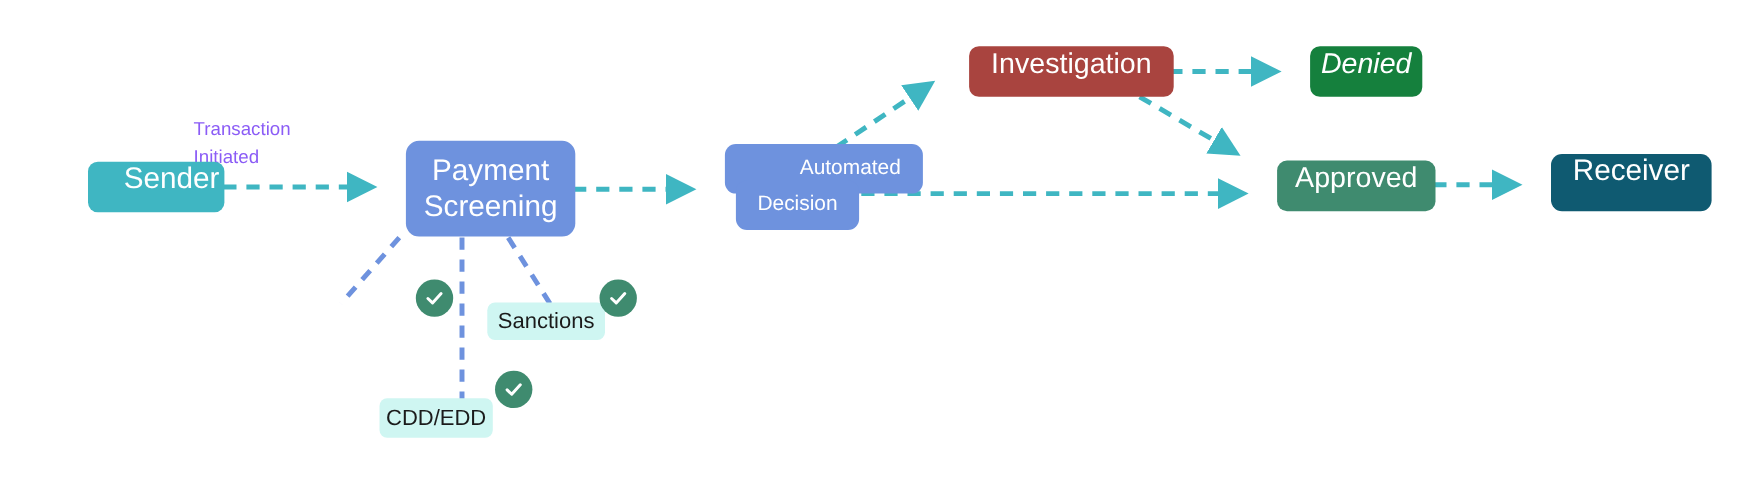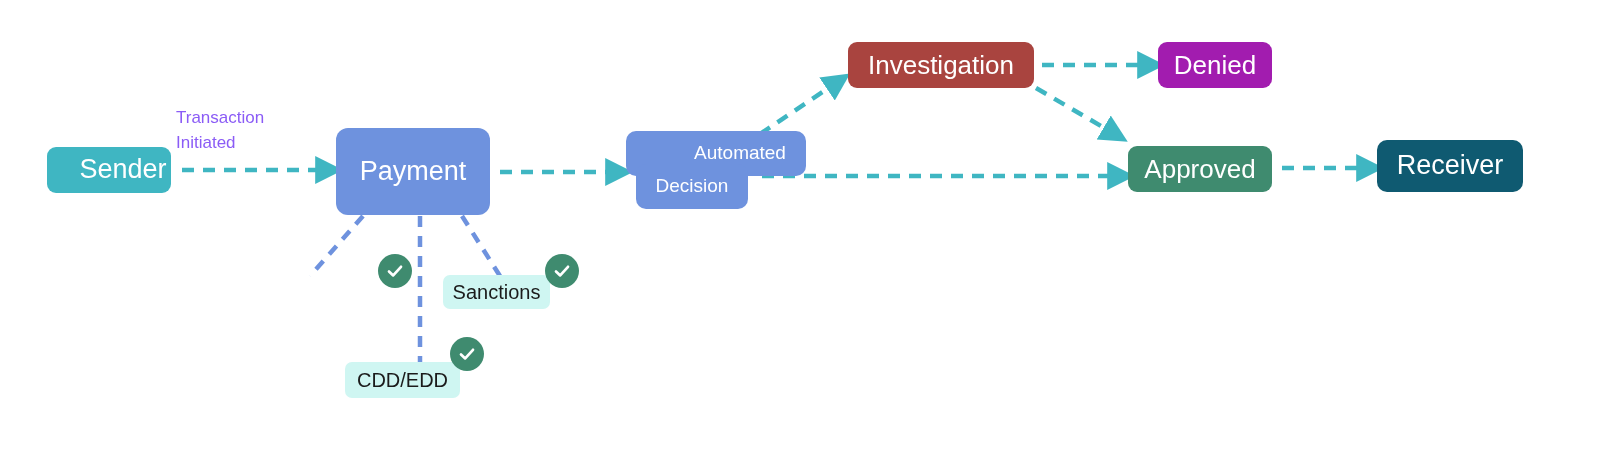--- a/index.html
+++ b/index.html
@@ -25,44 +25,44 @@
     top: 0;
     width: 1600px;
     height: 450px;
     pointer-events: none;
   }
 
   
   .node {
     position: absolute;
     display: flex;
-    align-items: center;
     justify-content: center;
     text-align: center;
     box-sizing: border-box;
     color: #ffffff;
     white-space: pre;
     line-height: 1.18;
+    margin-left: 33px;
   }
 
   .node-sender {
     left: 47px; top: 147px;
     width: 124px; height: 46px;
     background: #3FB6C2;
     border-radius: 9px;
     font-size: 27px;
     padding-left: 28px;
   }
   .node-screening {
     left: 336px; top: 128px;
     width: 154px; height: 87px;
     background: #6E92DE;
     border-radius: 12px;
     font-size: 27px;
-    flex-direction: row;
+    flex-direction: column;
   }
   .node-screening .ln { display: block; }
 
   
   .node-decision {
     left: 626px; top: 131px;
     width: 132px; height: 78px;
     background: transparent;
     font-size: 19px;
   }
@@ -87,24 +87,25 @@
 
   .node-investigation {
     left: 848px; top: 42px;
     width: 186px; height: 46px;
     background: #A9443F;
     border-radius: 9px;
     font-size: 26px;
   }
   .node-denied {
     left: 1158px; top: 42px;
-    width: 114px; height: 46px;
-    background: #a21caf;
+    width: 102px; height: 46px;
+    background: #15803d;
     border-radius: 9px;
     font-size: 26px;
+    font-style: italic;
   }
   .node-approved {
     left: 1128px; top: 146px;
     width: 144px; height: 46px;
     background: #3F8B6F;
     border-radius: 9px;
     font-size: 26px;
   }
   .node-receiver {
     left: 1377px; top: 140px;
@@ -122,21 +123,21 @@
     justify-content: center;
     background: #CFF6F2;
     color: #1b1b1b;
     border-radius: 7px;
     font-size: 20px;
     white-space: nowrap;
     box-sizing: border-box;
   }
   .sub-id  { left: 226px; top: 275px; width: 162px; height: 34px; }
   .sub-san { left: 443px; top: 275px; width: 107px; height: 34px; }
-  .sub-cdd { left: 345px; top: 362px; width: 115px; height: 36px; }
+  .sub-cdd { left: 345px; top: 362px; width: 103px; height: 36px; }
 
   .check-badge {
     position: absolute;
     width: 34px; height: 34px;
     border-radius: 50%;
     background: #3F8B6F;
     display: flex;
     align-items: center;
     justify-content: center;
   }
@@ -194,20 +195,21 @@
 
   <div class="edge-label lbl-transaction">Transaction
 Initiated</div>
 
   <div class="node node-sender">
     <span>Sender</span>
   </div>
 
   <div class="node node-screening">
     <span class="ln">Payment</span>
+    <span class="ln">Screening</span>
   </div>
 
   <div class="node node-decision">
     <div class="pill pill-a">
       <span>Automated</span>
     </div>
     <div class="pill pill-b">
       <span>Decision</span>
     </div>
   </div>

